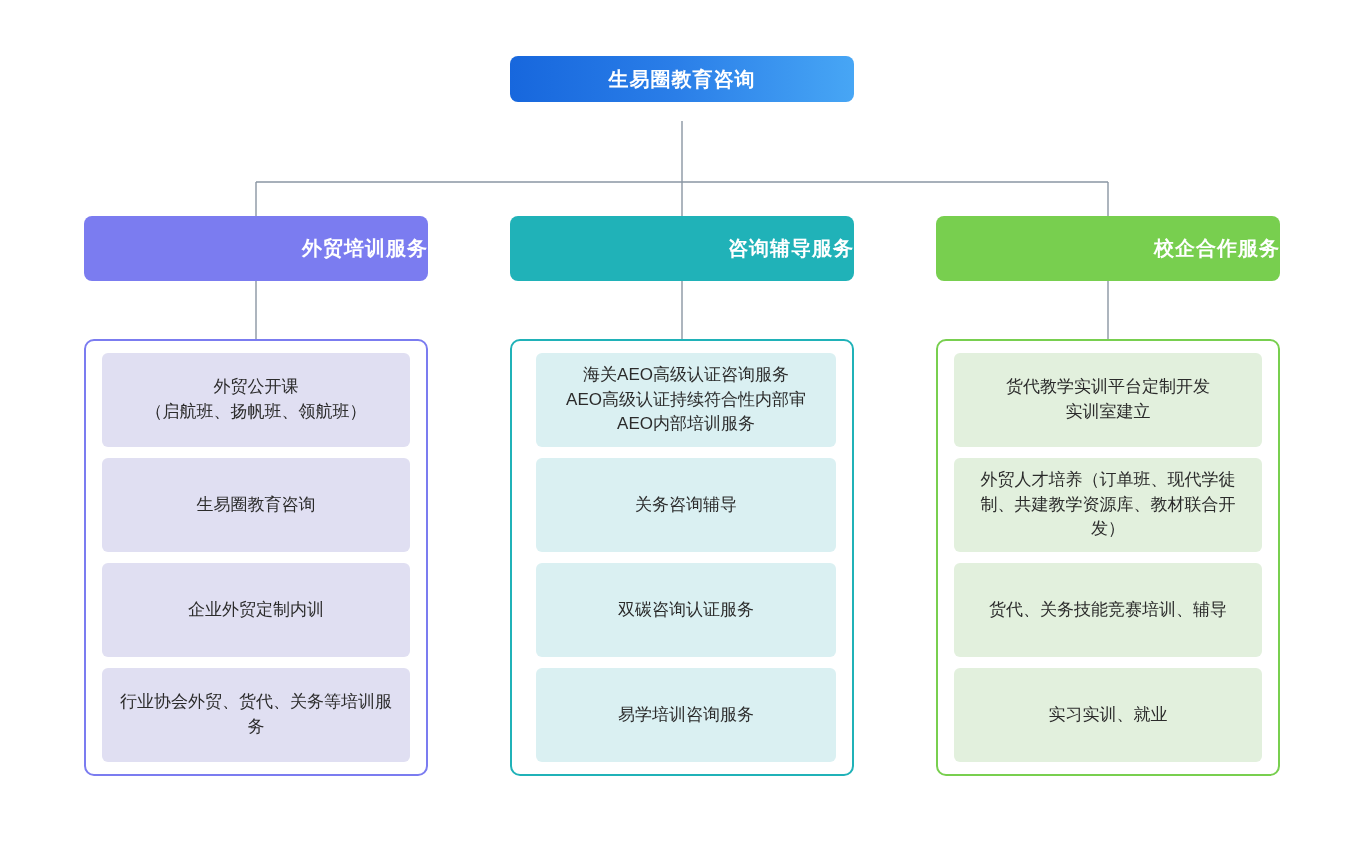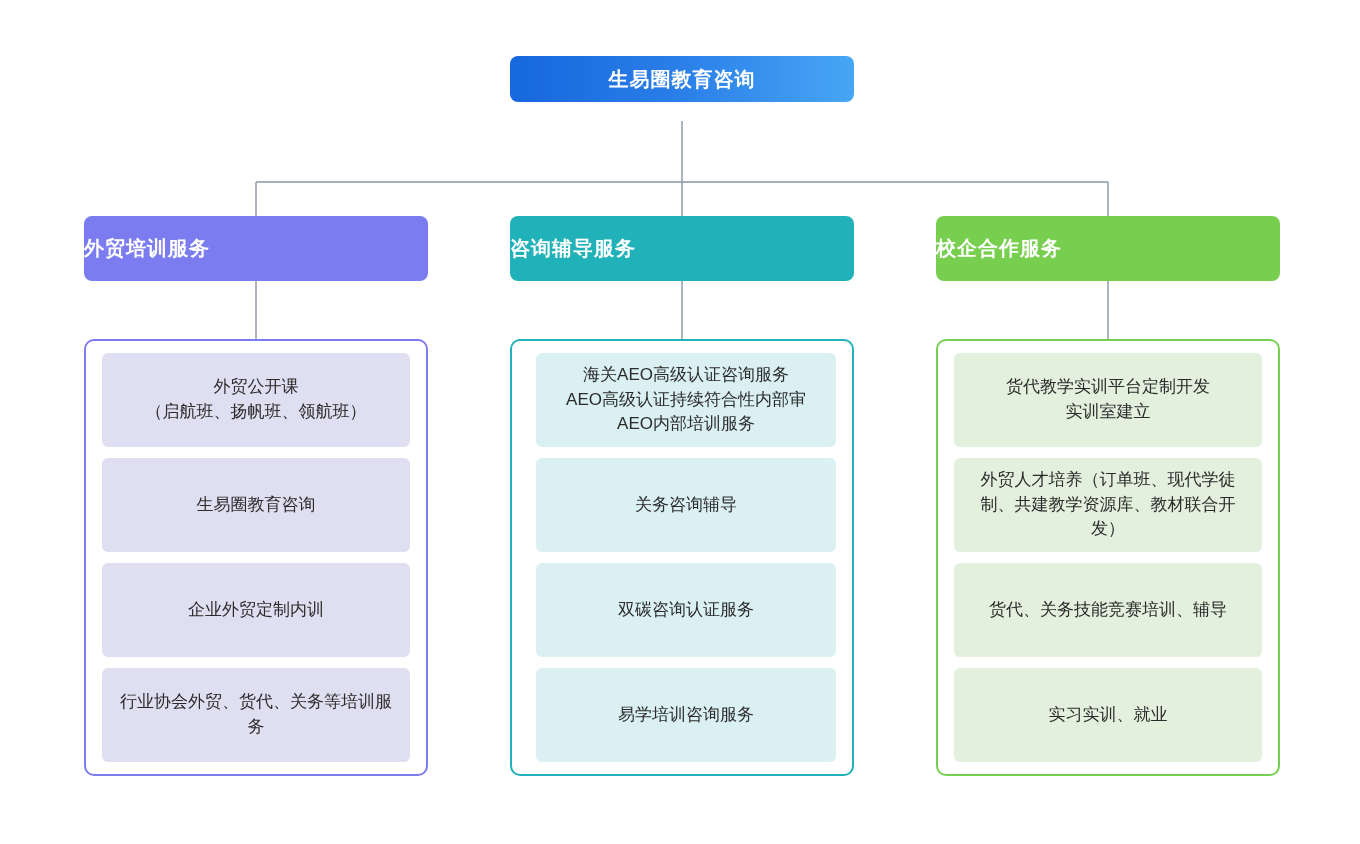--- a/index.html
+++ b/index.html
@@ -50,21 +50,21 @@
 
   
   .col-header {
     position: absolute;
     top: 216px;
     width: 344px;
     height: 65px;
     border-radius: 8px;
     display: flex;
     align-items: center;
-    justify-content: flex-start;
+    justify-content: flex-end;
     z-index: 3;
   }
   .col-header .label {
     color: #ffffff;
     font-size: 20px;
     font-weight: bold;
     letter-spacing: 1px;
   }
   #col-header-0 { left: 84px;  background: #7b7cf0; }
   #col-header-1 { left: 510px; background: #20b2b8; }

